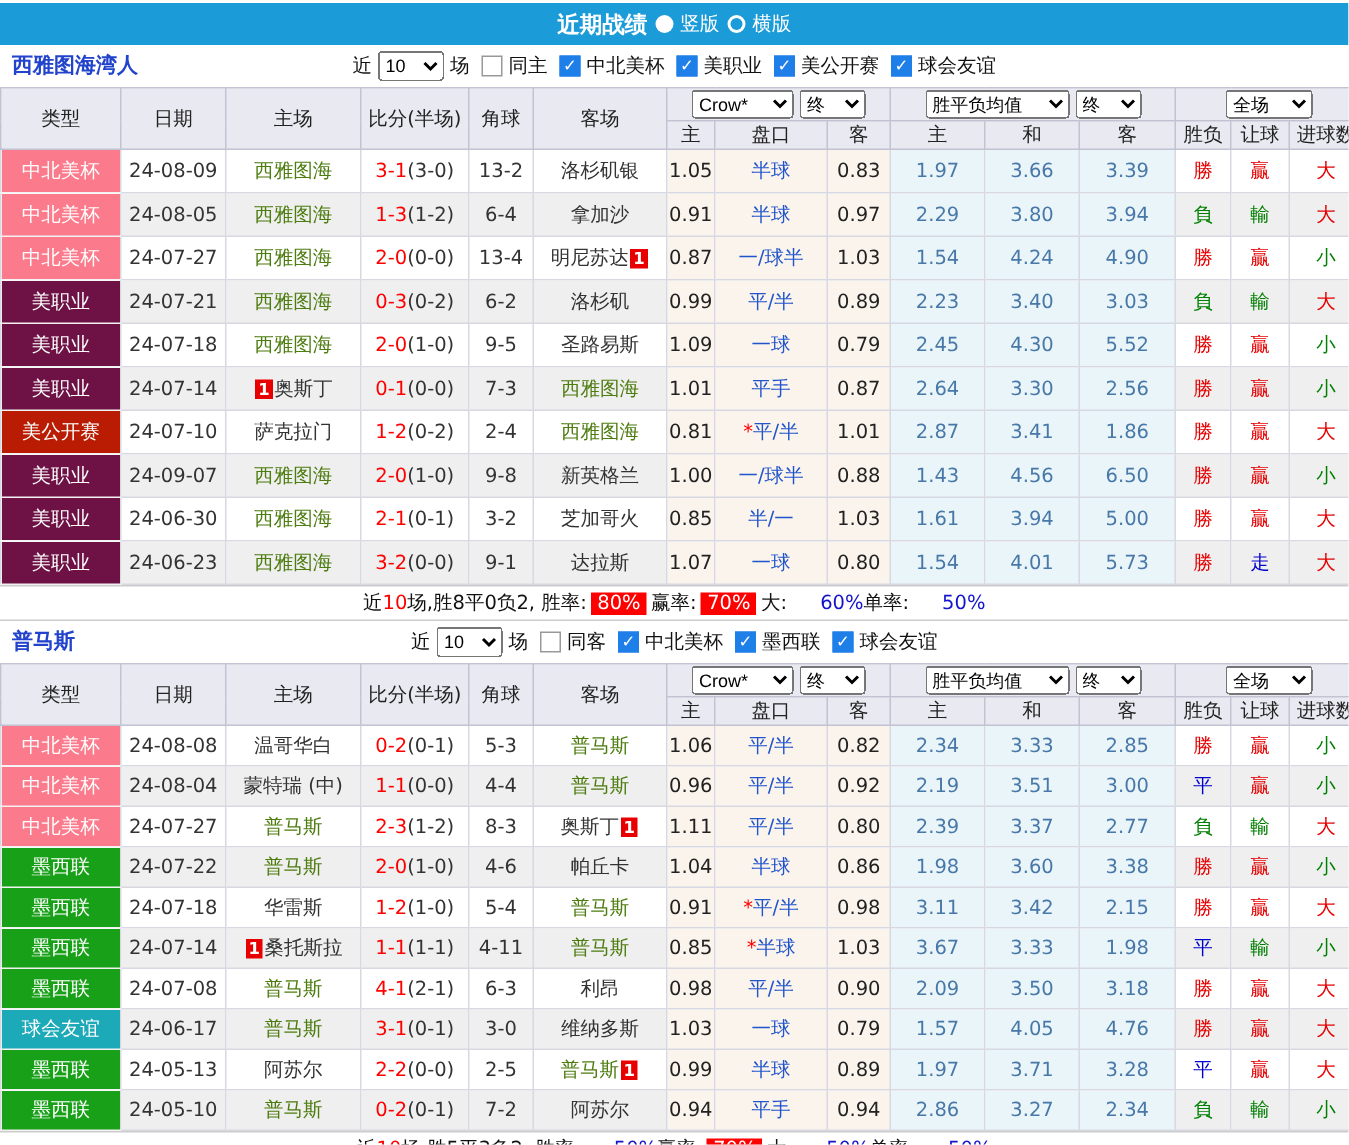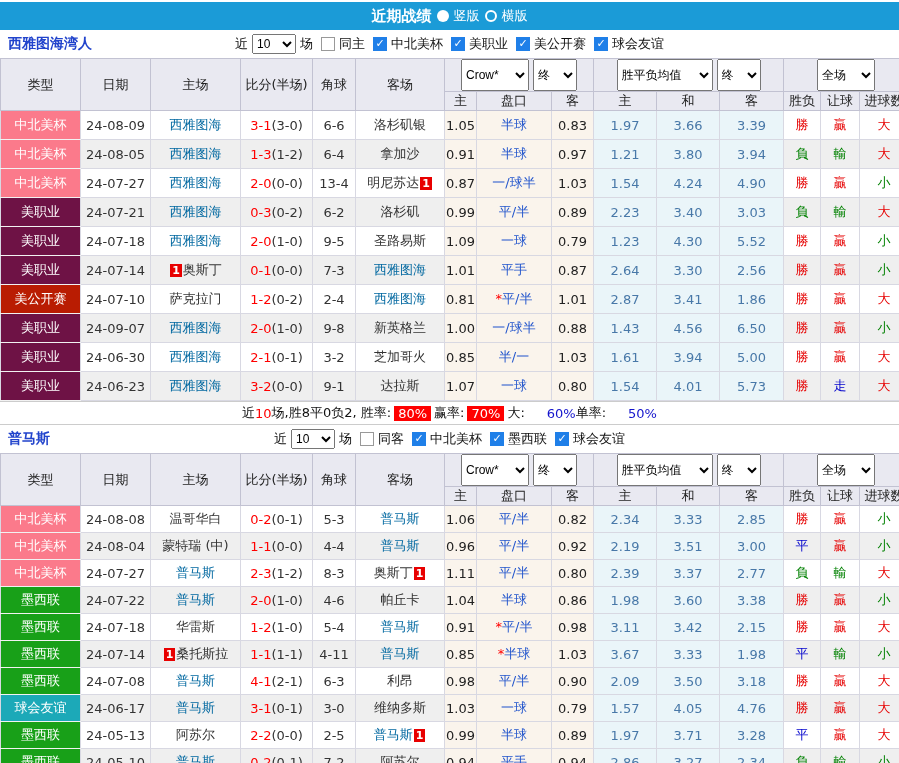--- a/index.html
+++ b/index.html
@@ -27,35 +27,35 @@
     align-items: center; justify-content: center; font-size: 11px; line-height: 12px;
     margin: 0 2px 0 6px; cursor: pointer;
   }
   .cb.checked { background: #1f7fe8; border-color: #1f7fe8; color: #fff; }
 
   table { border-collapse: collapse; table-layout: fixed; width: 908px; }
   thead th, thead td {
     background: #e9e9f1; border: 1px solid #c2c2d2; text-align: center;
     font-weight: normal; font-size: 13px; color: #222; padding: 0;
   }
-  thead select { font-size: 12px; height: 32px; margin: 0 2px; max-width: 100px; }
+  thead select { font-size: 12px; height: 19px; margin: 0 2px; max-width: 100px; }
   tr.hdr1 td, tr.hdr1 th { height: 22px; }
   tr.hdr2 td { height: 18px; }
   tbody td {
     border: 1px solid #d8d8e2; text-align: center; vertical-align: middle;
     padding: 0; font-size: 13px; color: #333; overflow: hidden; white-space: nowrap;
   }
   .s0 tbody td { height: 29px; }
   .s1 tbody td { height: 27px; }
   tr.alt td.plain { background: #efefef; }
   td.c-type { color: #fff; border-bottom: 1px solid #f2f2f2; }
   td.c-odds { background: #faf4ec; color: #222; }
   td.c-hand { background: #faf4ec; color: #2255cc; }
   td.c-avg  { background: #eaf5f9; color: #4878a8; }
-  .self { color: #0369a1; cursor: pointer; }
+  .self { color: #4d7c0f; cursor: pointer; }
   .opp  { color: #333; cursor: pointer; }
   .ft { color: #ff0000; } .ht { color: #333; }
   .badge {
     background: #e80000; color: #fff; font-size: 11px; line-height: 13px;
     display: inline-block; padding: 0 2px; margin: 0 1px; font-weight: bold;
   }
   .star { color: #ff0000; }
   .res { font-weight: normal; }
   .summary {
     height: 24px; border-top: 1px solid #ccc; border-bottom: 1px solid #ccc;
@@ -135,21 +135,21 @@
           <td>让球</td>
           <td>进球数</td>
         </tr>
       </thead>
       <tbody>
         <tr class="">
           <td class="c-type" style="background: rgb(251, 122, 139);">中北美杯</td>
           <td class="plain">24-08-09</td>
           <td class="plain"><span class="self">西雅图海</span></td>
           <td class="plain"><span class="ft">3-1</span><span class="ht">(3-0)</span></td>
-          <td class="plain">6-6</td>
+          <td class="plain">13-2</td>
           <td class="plain"><span class="opp">洛杉矶银</span></td>
           <td class="c-odds">1.05</td>
           <td class="c-hand">半球</td>
           <td class="c-odds">0.83</td>
           <td class="c-avg">1.97</td>
           <td class="c-avg">3.66</td>
           <td class="c-avg">3.39</td>
           <td class="plain res" style="color: rgb(230, 0, 0);">勝</td>
           <td class="plain res" style="color: rgb(230, 0, 0);">贏</td>
           <td class="plain res" style="color: rgb(230, 0, 0);">大</td>
@@ -157,21 +157,21 @@
         <tr class="alt">
           <td class="c-type" style="background: rgb(251, 122, 139);">中北美杯</td>
           <td class="plain">24-08-05</td>
           <td class="plain"><span class="self">西雅图海</span></td>
           <td class="plain"><span class="ft">1-3</span><span class="ht">(1-2)</span></td>
           <td class="plain">6-4</td>
           <td class="plain"><span class="opp">拿加沙</span></td>
           <td class="c-odds">0.91</td>
           <td class="c-hand">半球</td>
           <td class="c-odds">0.97</td>
-          <td class="c-avg">1.21</td>
+          <td class="c-avg">2.29</td>
           <td class="c-avg">3.80</td>
           <td class="c-avg">3.94</td>
           <td class="plain res" style="color: rgb(0, 128, 0);">負</td>
           <td class="plain res" style="color: rgb(0, 128, 0);">輸</td>
           <td class="plain res" style="color: rgb(230, 0, 0);">大</td>
         </tr>
         <tr class="">
           <td class="c-type" style="background: rgb(251, 122, 139);">中北美杯</td>
           <td class="plain">24-07-27</td>
           <td class="plain"><span class="self">西雅图海</span></td>
@@ -208,21 +208,21 @@
         <tr class="">
           <td class="c-type" style="background: rgb(110, 18, 69);">美职业</td>
           <td class="plain">24-07-18</td>
           <td class="plain"><span class="self">西雅图海</span></td>
           <td class="plain"><span class="ft">2-0</span><span class="ht">(1-0)</span></td>
           <td class="plain">9-5</td>
           <td class="plain"><span class="opp">圣路易斯</span></td>
           <td class="c-odds">1.09</td>
           <td class="c-hand">一球</td>
           <td class="c-odds">0.79</td>
-          <td class="c-avg">1.23</td>
+          <td class="c-avg">2.45</td>
           <td class="c-avg">4.30</td>
           <td class="c-avg">5.52</td>
           <td class="plain res" style="color: rgb(230, 0, 0);">勝</td>
           <td class="plain res" style="color: rgb(230, 0, 0);">贏</td>
           <td class="plain res" style="color: rgb(0, 128, 0);">小</td>
         </tr>
         <tr class="alt">
           <td class="c-type" style="background: rgb(110, 18, 69);">美职业</td>
           <td class="plain">24-07-14</td>
           <td class="plain"><span class="badge">1</span><span class="opp">奥斯丁</span></td>

